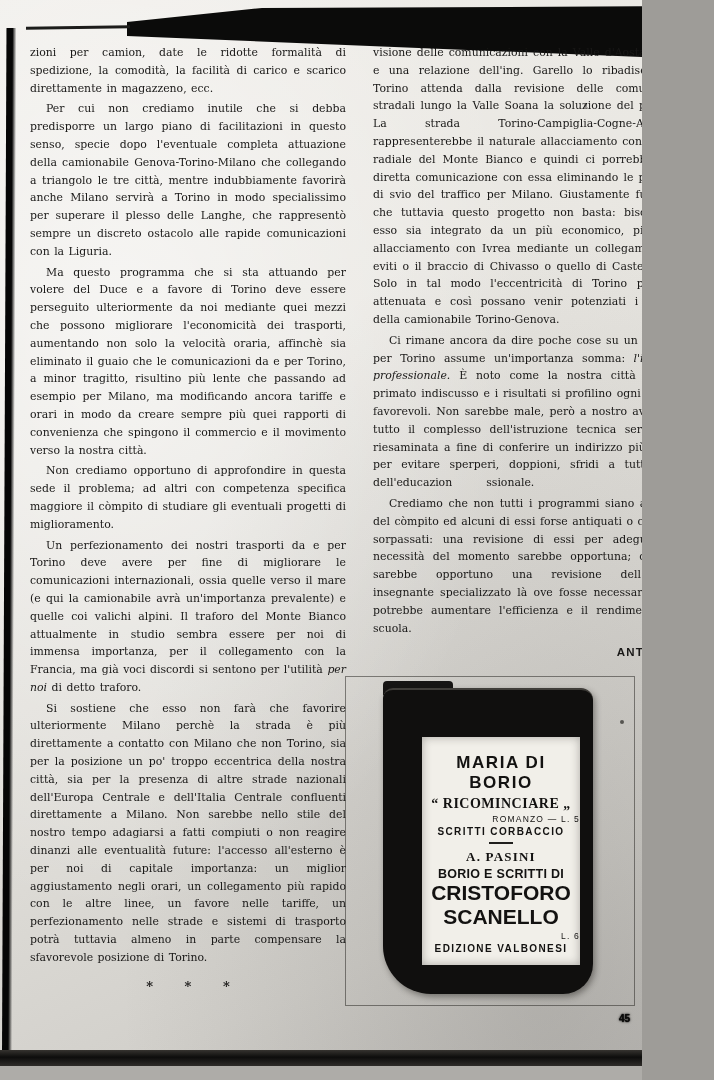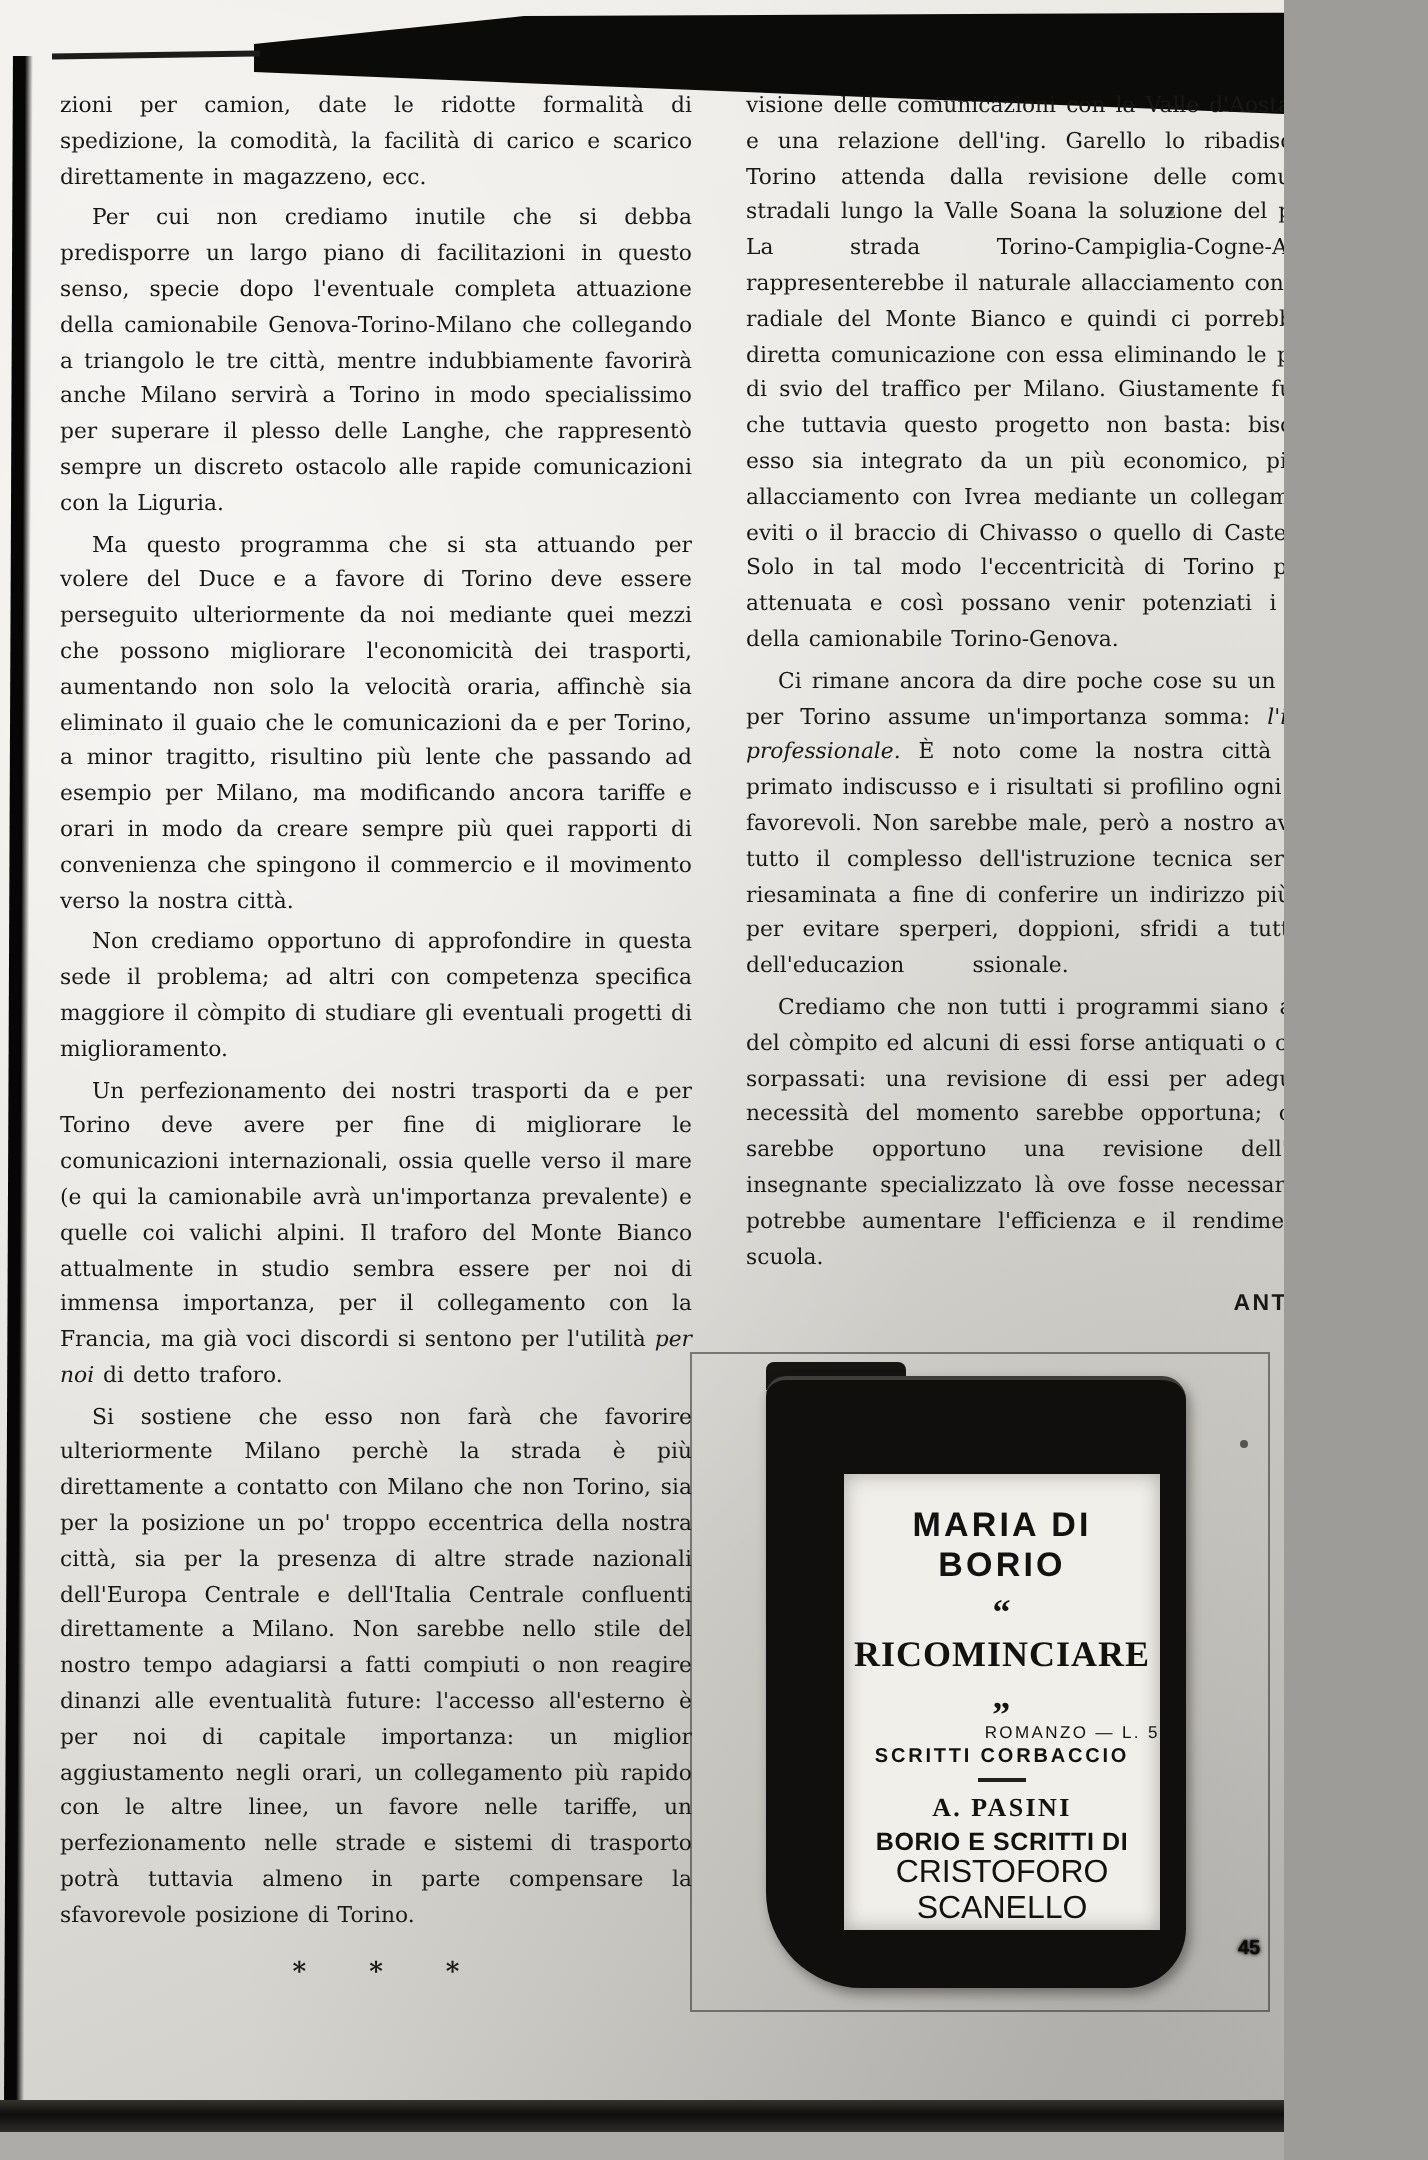--- a/index.html
+++ b/index.html
@@ -44,29 +44,29 @@
   .ad-frame{position:absolute;left:345px;top:676px;width:288px;height:328px;
     border:1px solid rgba(45,43,40,.55);}
   .book{position:absolute;left:383px;top:688px;width:210px;height:304px;background:#100f0e;
     border-top:2px solid #403e3a;
     border-radius:10px 12px 30px 48px;box-shadow:2px 3px 6px rgba(30,28,25,.45);}
   .book-top{position:absolute;left:383px;top:681px;width:70px;height:14px;background:#161514;border-radius:4px 4px 0 0;}
   .label{position:absolute;left:422px;top:737px;width:158px;height:228px;background:#f1efe9;
     box-shadow:inset 0 0 10px rgba(40,38,34,.35);text-align:center;color:#131211;
     padding-top:16px;box-sizing:border-box;overflow:hidden;}
   .ad-author-sans{font-family:"Liberation Sans",sans-serif;font-weight:700;font-size:17px;letter-spacing:1.6px;}
-  .ad-title-serif{font-family:"Liberation Serif",serif;font-weight:700;font-size:18px;letter-spacing:.5px;margin:3px 0 1px;}
+  .ad-title-serif{font-family:"Liberation Serif",serif;font-weight:700;font-size:14px;letter-spacing:.5px;margin:3px 0 1px;}
   .ad-meta{font-family:"Liberation Sans",sans-serif;font-weight:400;font-size:8.5px;letter-spacing:1.2px;margin:2px 0;text-align:right;}
   .ad-edition{font-family:"Liberation Sans",sans-serif;font-weight:700;font-size:10px;letter-spacing:1.4px;margin:1px 0;}
   .ad-rule{width:24px;height:2px;background:#201f1d;margin:5px auto;}
   .ad-author-serif{font-family:"Liberation Serif",serif;font-weight:700;font-size:13px;letter-spacing:1.2px;margin:1px 0;}
   .ad-title-sans-sm{font-family:"Liberation Sans",sans-serif;font-weight:800;font-size:12.5px;letter-spacing:.3px;margin:2px 0 0;}
-  .ad-title-sans{font-family:"Liberation Sans",sans-serif;font-weight:400;font-size:16px;letter-spacing:0;margin:0 0 1px;text-align:center;}
+  .ad-title-sans{font-family:"Liberation Sans",sans-serif;font-weight:700;font-size:21px;letter-spacing:0;margin:0 0 1px;text-align:center;}
 
-  .page-num{position:absolute;left:619px;top:969px;font-family:"Liberation Sans",sans-serif;
+  .page-num{position:absolute;left:619px;top:1013px;font-family:"Liberation Sans",sans-serif;
     font-weight:700;font-size:10px;color:#0c0c0b;text-shadow:0 0 2.5px #000,0 0 1px #000;}
 </style>
 </head>
 <body>
 
 <div class="scan">
 
   <div class="top-band"></div>
   <div class="top-line"></div>
   <div class="band-mark"></div>

